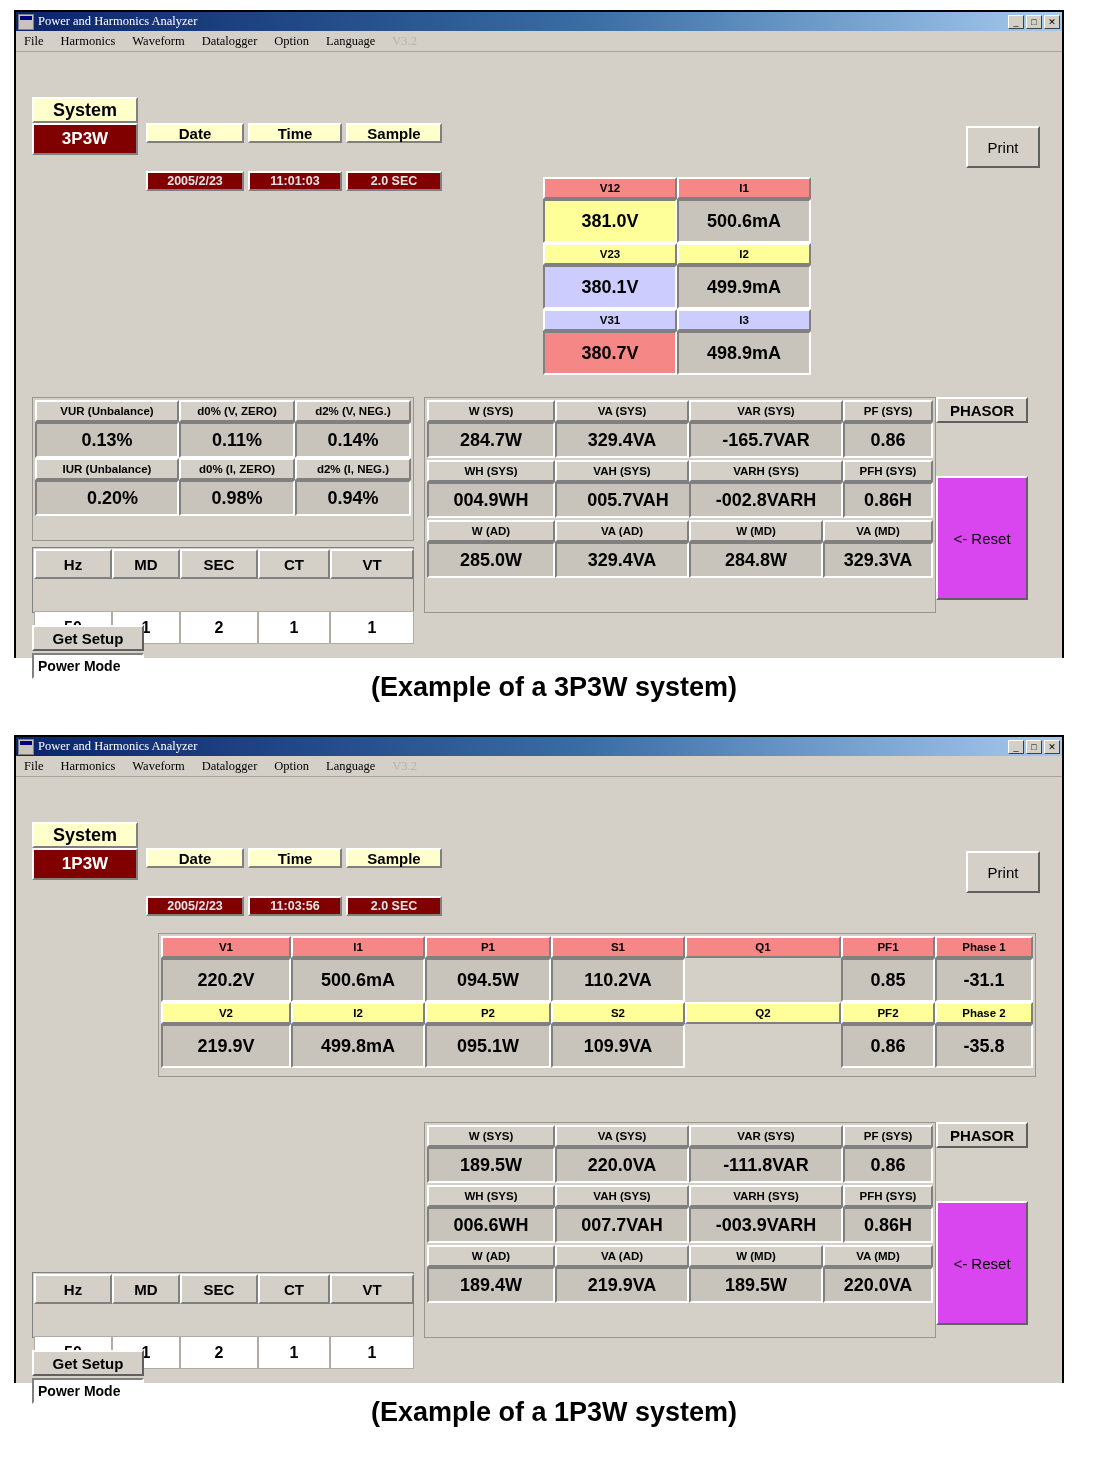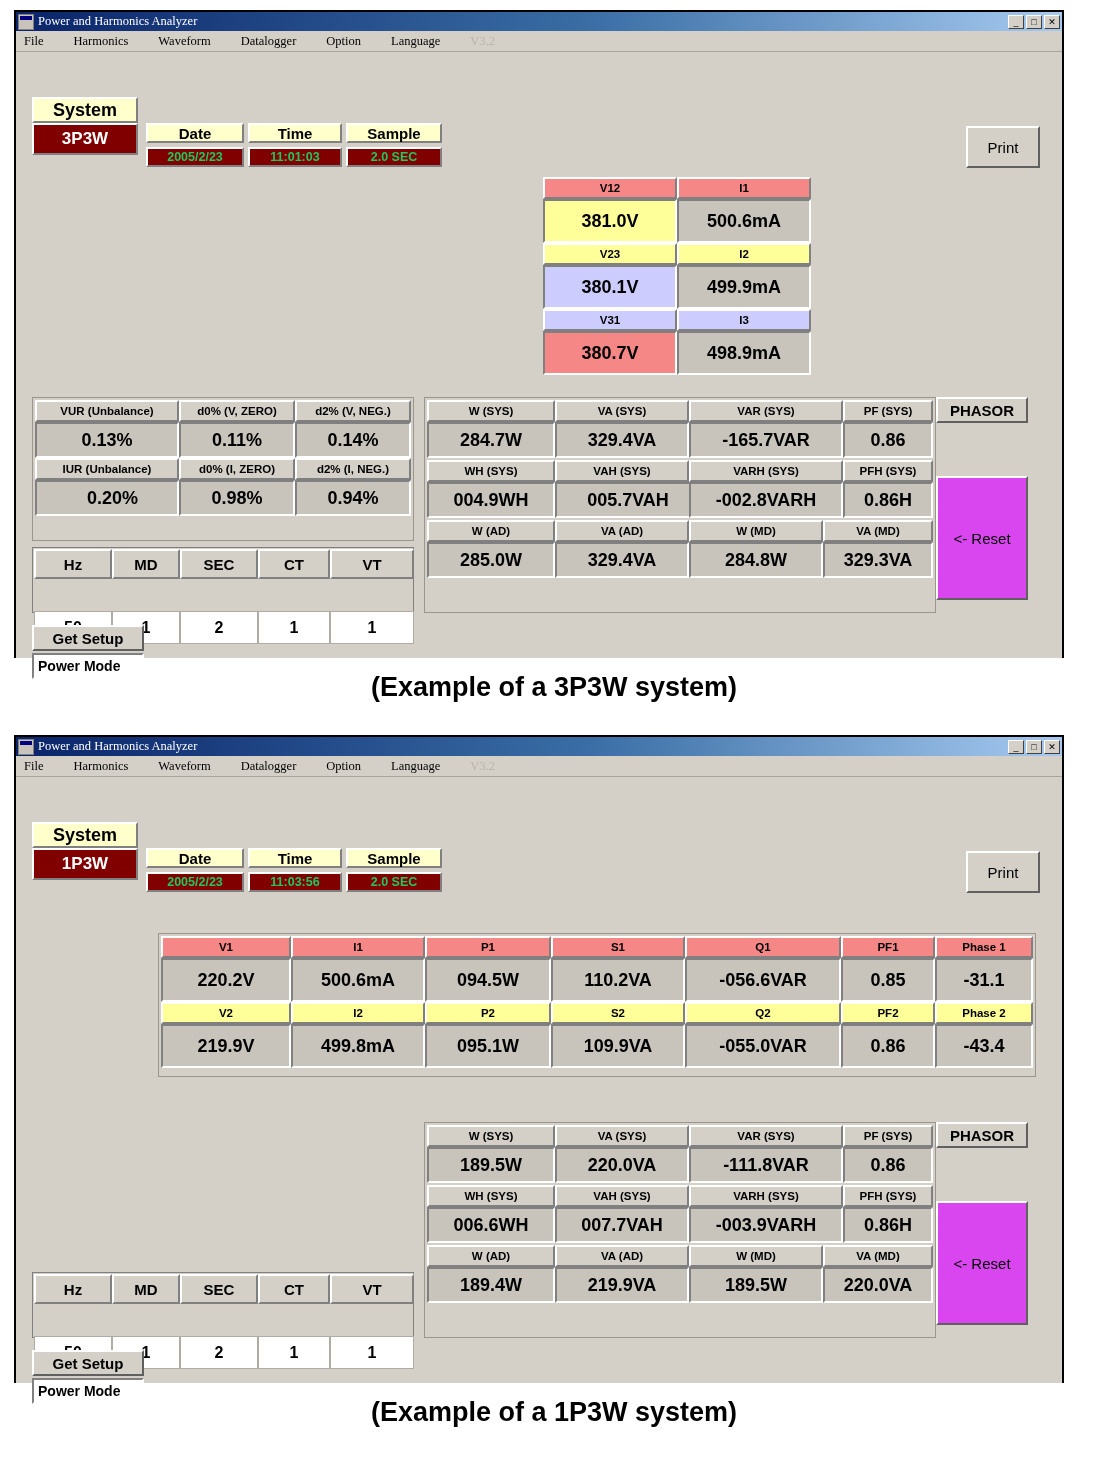--- a/index.html
+++ b/index.html
@@ -66,21 +66,21 @@
     color: #000;
     font-family: "Liberation Sans", sans-serif;
     box-sizing: border-box;
   }
   .menubar {
     height: 20px;
     border-bottom: 1px solid #a8a49c;
     display: flex;
     align-items: center;
     padding-left: 8px;
-    gap: 30px;
+    gap: 17px;
     background: #d4d0c8;
   }
   .menu-item {
     font-size: 12.5px;
     font-family: "Liberation Serif", serif;
     color: #000000;
     white-space: nowrap;
   }
   .menu-version { color: #b8b4ac; }
 
@@ -127,25 +127,26 @@
     font-weight: bold;
     display: flex; align-items: center; justify-content: center;
     box-sizing: border-box;
   }
   .dt-val {
     position: absolute;
     height: 20px;
     background: #800000;
     border: 2px solid;
     border-color: #ffffff #808080 #808080 #ffffff;
-    color: #22c55e;
+    color: #e5e5e5;
     font-size: 12.5px;
     font-weight: bold;
     display: flex; align-items: center; justify-content: center;
     box-sizing: border-box;
+    margin-top: 24px;
   }
   .print-btn {
     position: absolute;
     right: 22px; top: 74px;
     width: 74px; height: 42px;
     border: 2px solid;
     border-color: #ffffff #606060 #606060 #ffffff;
     background: #d4d0c8;
     font-size: 15px;
     display: flex; align-items: center; justify-content: center;
@@ -448,39 +449,37 @@
       <div class="cellhdr hdr-red" style="position:absolute; left:266px; top:2px; width:126px; height:22px;">P1</div>
       <div class="cellhdr hdr-red" style="position:absolute; left:392px; top:2px; width:134px; height:22px;">S1</div>
       <div class="cellhdr hdr-red" style="position:absolute; left:526px; top:2px; width:156px; height:22px;">Q1</div>
       <div class="cellhdr hdr-red" style="position:absolute; left:682px; top:2px; width:94px;  height:22px;">PF1</div>
       <div class="cellhdr hdr-red" style="position:absolute; left:776px; top:2px; width:98px;  height:22px;">Phase 1</div>
 
       <div class="cellval val-grey" style="position:absolute; left:2px;   top:24px; width:130px; height:44px;">220.2V</div>
       <div class="cellval val-grey" style="position:absolute; left:132px; top:24px; width:134px; height:44px;">500.6mA</div>
       <div class="cellval val-grey" style="position:absolute; left:266px; top:24px; width:126px; height:44px;">094.5W</div>
       <div class="cellval val-grey" style="position:absolute; left:392px; top:24px; width:134px; height:44px;">110.2VA</div>
-      <div class="cellval val-grey" style="position:absolute; left:526px; top:24px; width:156px; height:44px;">-056.6VAR</div>
       <div class="cellval val-grey" style="position:absolute; left:682px; top:24px; width:94px;  height:44px;">0.85</div>
       <div class="cellval val-grey" style="position:absolute; left:776px; top:24px; width:98px;  height:44px;">-31.1</div>
 
       <div class="cellhdr hdr-yellow" style="position:absolute; left:2px;   top:68px; width:130px; height:22px;">V2</div>
       <div class="cellhdr hdr-yellow" style="position:absolute; left:132px; top:68px; width:134px; height:22px;">I2</div>
       <div class="cellhdr hdr-yellow" style="position:absolute; left:266px; top:68px; width:126px; height:22px;">P2</div>
       <div class="cellhdr hdr-yellow" style="position:absolute; left:392px; top:68px; width:134px; height:22px;">S2</div>
       <div class="cellhdr hdr-yellow" style="position:absolute; left:526px; top:68px; width:156px; height:22px;">Q2</div>
       <div class="cellhdr hdr-yellow" style="position:absolute; left:682px; top:68px; width:94px;  height:22px;">PF2</div>
       <div class="cellhdr hdr-yellow" style="position:absolute; left:776px; top:68px; width:98px;  height:22px;">Phase 2</div>
 
       <div class="cellval val-grey" style="position:absolute; left:2px;   top:90px; width:130px; height:44px;">219.9V</div>
       <div class="cellval val-grey" style="position:absolute; left:132px; top:90px; width:134px; height:44px;">499.8mA</div>
       <div class="cellval val-grey" style="position:absolute; left:266px; top:90px; width:126px; height:44px;">095.1W</div>
       <div class="cellval val-grey" style="position:absolute; left:392px; top:90px; width:134px; height:44px;">109.9VA</div>
-      <div class="cellval val-grey" style="position:absolute; left:526px; top:90px; width:156px; height:44px;">-055.0VAR</div>
       <div class="cellval val-grey" style="position:absolute; left:682px; top:90px; width:94px;  height:44px;">0.86</div>
-      <div class="cellval val-grey" style="position:absolute; left:776px; top:90px; width:98px;  height:44px;">-43.4</div>
+      <div class="cellval val-grey" style="position:absolute; left:776px; top:90px; width:98px;  height:44px;">-35.8</div>
     </div>
 
     <div class="group-frame" style="left:408px; top:345px; width:512px; height:216px;">
       <div class="cellhdr hdr-grey" style="position:absolute; left:2px;   top:2px;  width:128px; height:22px;">W (SYS)</div>
       <div class="cellhdr hdr-grey" style="position:absolute; left:130px; top:2px;  width:134px; height:22px;">VA (SYS)</div>
       <div class="cellhdr hdr-grey" style="position:absolute; left:264px; top:2px;  width:154px; height:22px;">VAR (SYS)</div>
       <div class="cellhdr hdr-grey" style="position:absolute; left:418px; top:2px;  width:90px;  height:22px;">PF (SYS)</div>
       <div class="cellval val-grey" style="position:absolute; left:2px;   top:24px; width:128px; height:36px;">189.5W</div>
       <div class="cellval val-grey" style="position:absolute; left:130px; top:24px; width:134px; height:36px;">220.0VA</div>
       <div class="cellval val-grey" style="position:absolute; left:264px; top:24px; width:154px; height:36px;">-111.8VAR</div>

